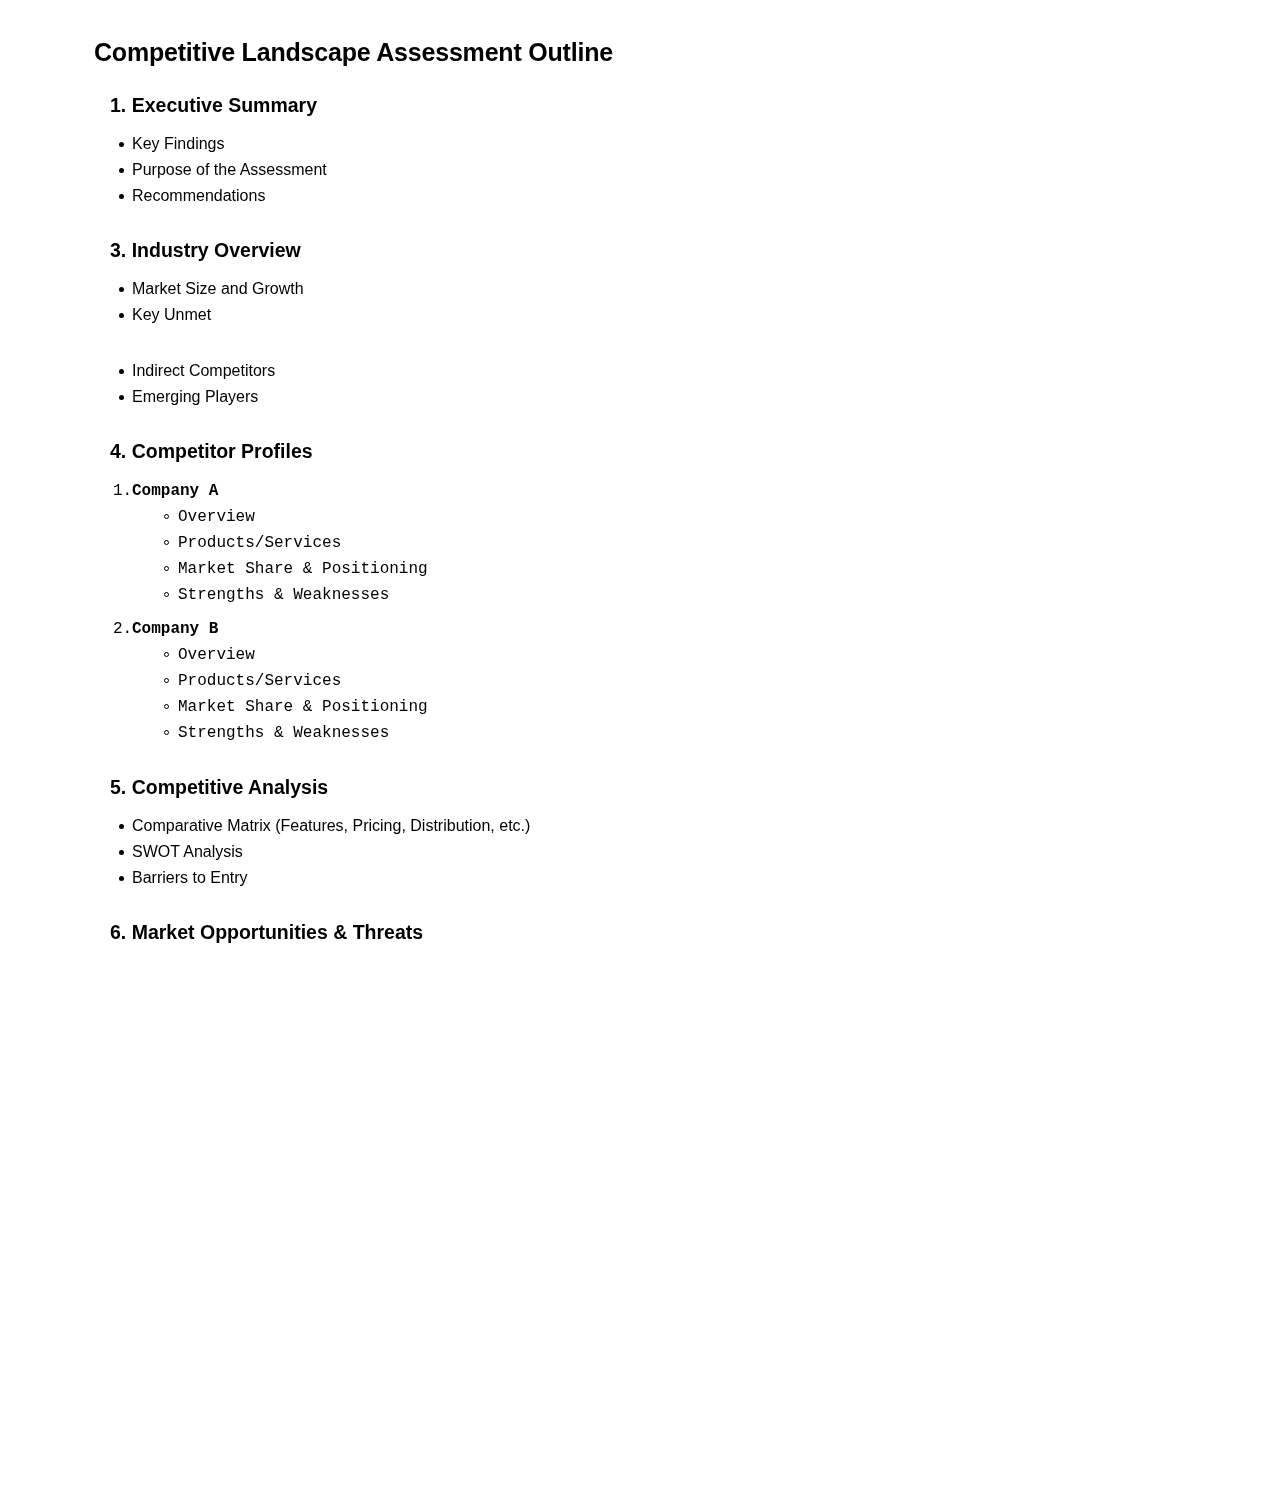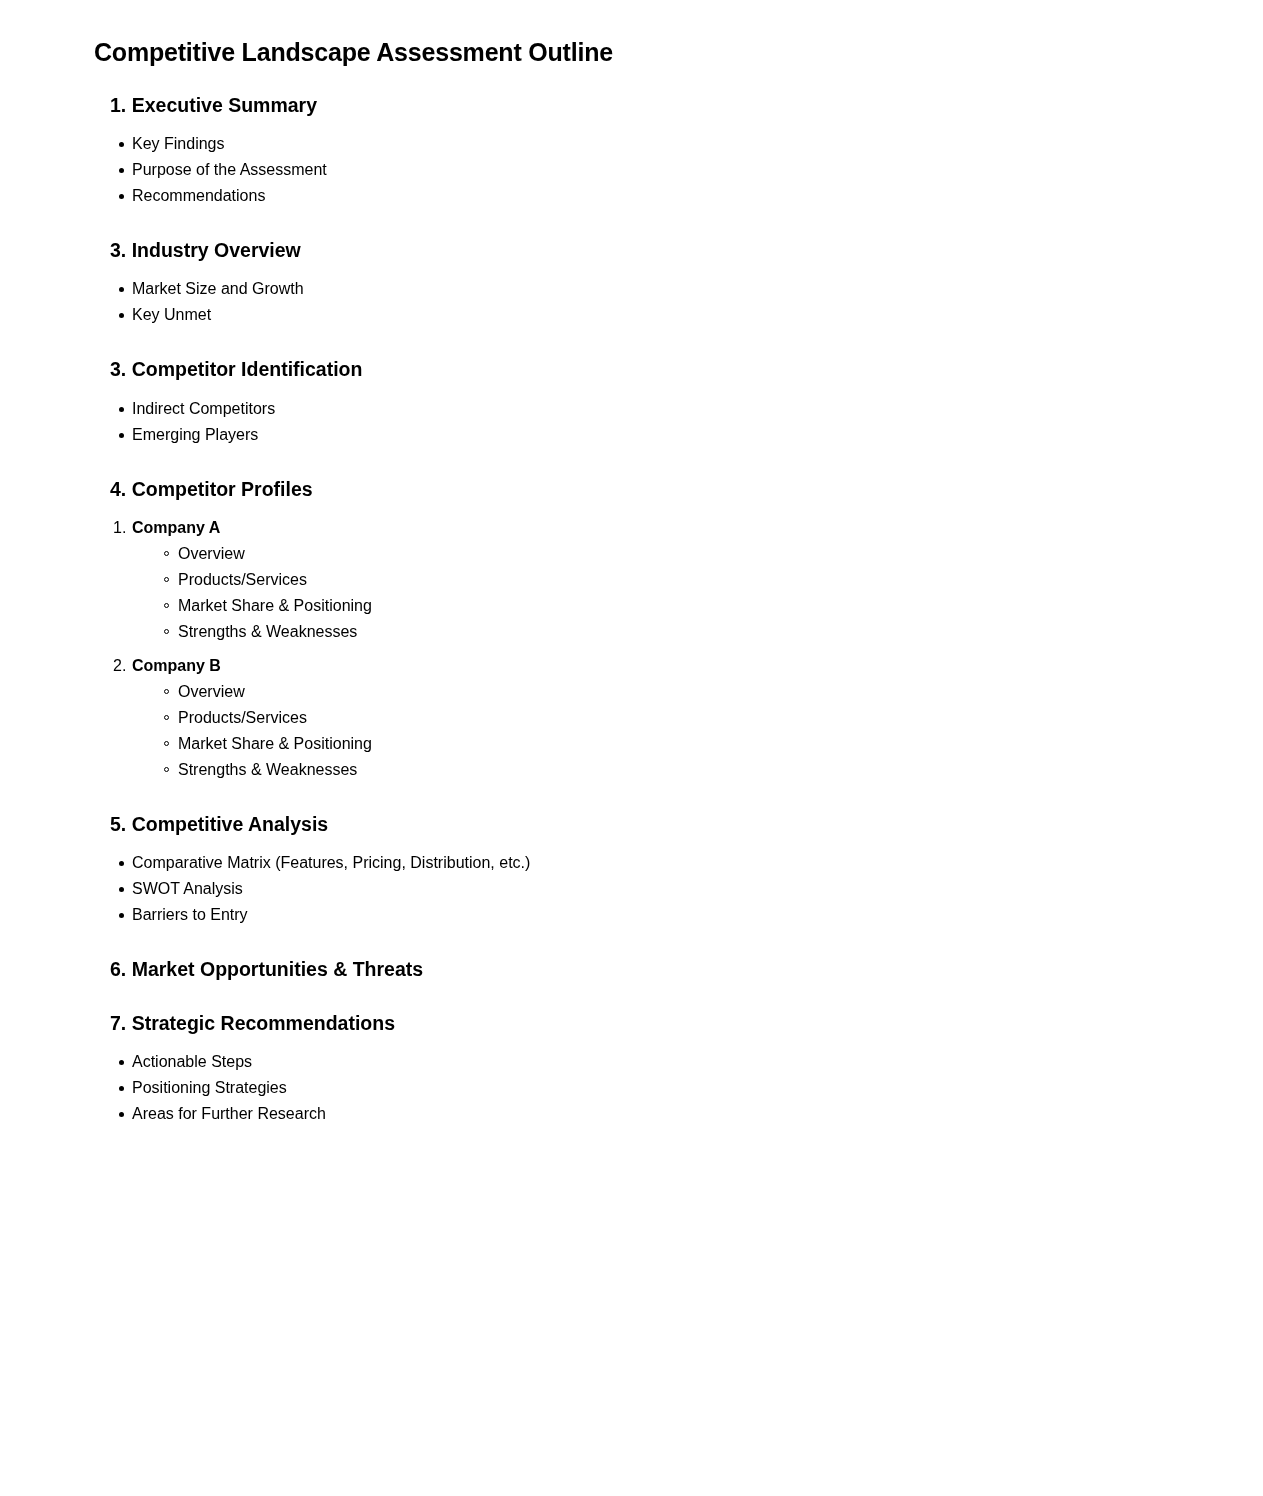--- a/index.html
+++ b/index.html
@@ -76,20 +76,21 @@
     list-style: none;
     margin: 0;
     padding: 0;
     counter-reset: company;
   }
   ol.companies > li.company {
     position: relative;
     counter-increment: company;
     padding-left: 22px;
     margin: 0 0 4px 0;
+    font-family: Liberation Mono, monospace;
   }
   ol.companies > li.company::before {
     content: counter(company) ".";
     position: absolute;
     left: 3px;
     top: 0;
     font-size: 16px;
     line-height: 26px;
     font-weight: normal;
   }
@@ -145,21 +146,20 @@
           </ul>
         </div>
         <div class="section">
           <h3 class="section-heading">3. Industry Overview</h3>
           <ul class="bullets">
             <li>Market Size and Growth</li>
             <li>Key Unmet</li>
           </ul>
         </div>
         <div class="section">
-          <h3 class="section-heading">3. Competitor Identification</h3>
           <ul class="bullets">
             <li>Indirect Competitors</li>
             <li>Emerging Players</li>
           </ul>
         </div>
         <div class="section">
           <h3 class="section-heading">4. Competitor Profiles</h3>
           <ol class="companies">
             <li class="company">
               <span class="company-name">Company A</span>
@@ -185,24 +185,16 @@
           <h3 class="section-heading">5. Competitive Analysis</h3>
           <ul class="bullets">
             <li>Comparative Matrix (Features, Pricing, Distribution, etc.)</li>
             <li>SWOT Analysis</li>
             <li>Barriers to Entry</li>
           </ul>
         </div>
         <div class="section">
           <h3 class="section-heading">6. Market Opportunities &amp; Threats</h3>
         </div>
-        <div class="section">
-          <h3 class="section-heading">7. Strategic Recommendations</h3>
-          <ul class="bullets">
-            <li>Actionable Steps</li>
-            <li>Positioning Strategies</li>
-            <li>Areas for Further Research</li>
-          </ul>
-        </div>
       </div>
 
   </div>
 </div>
 
 </body></html>

